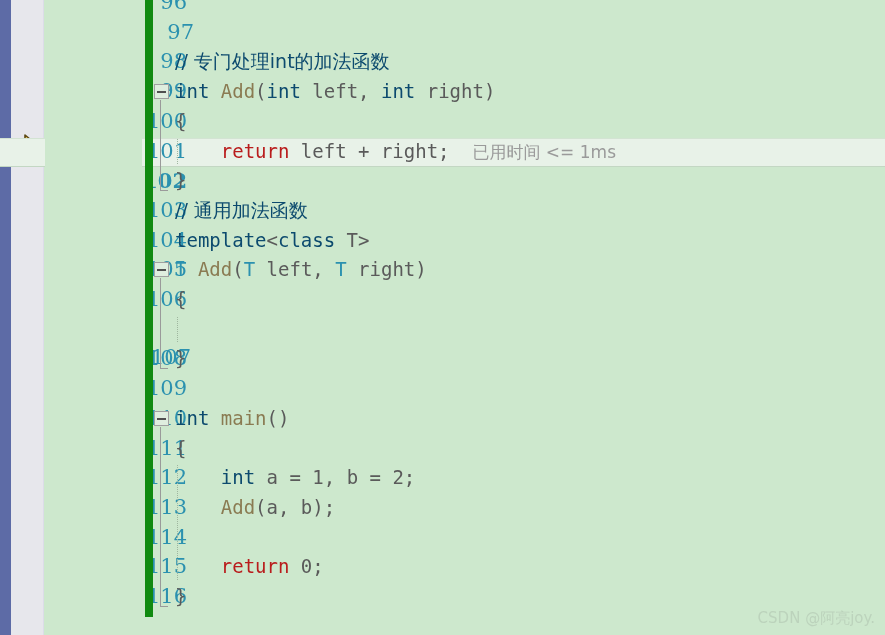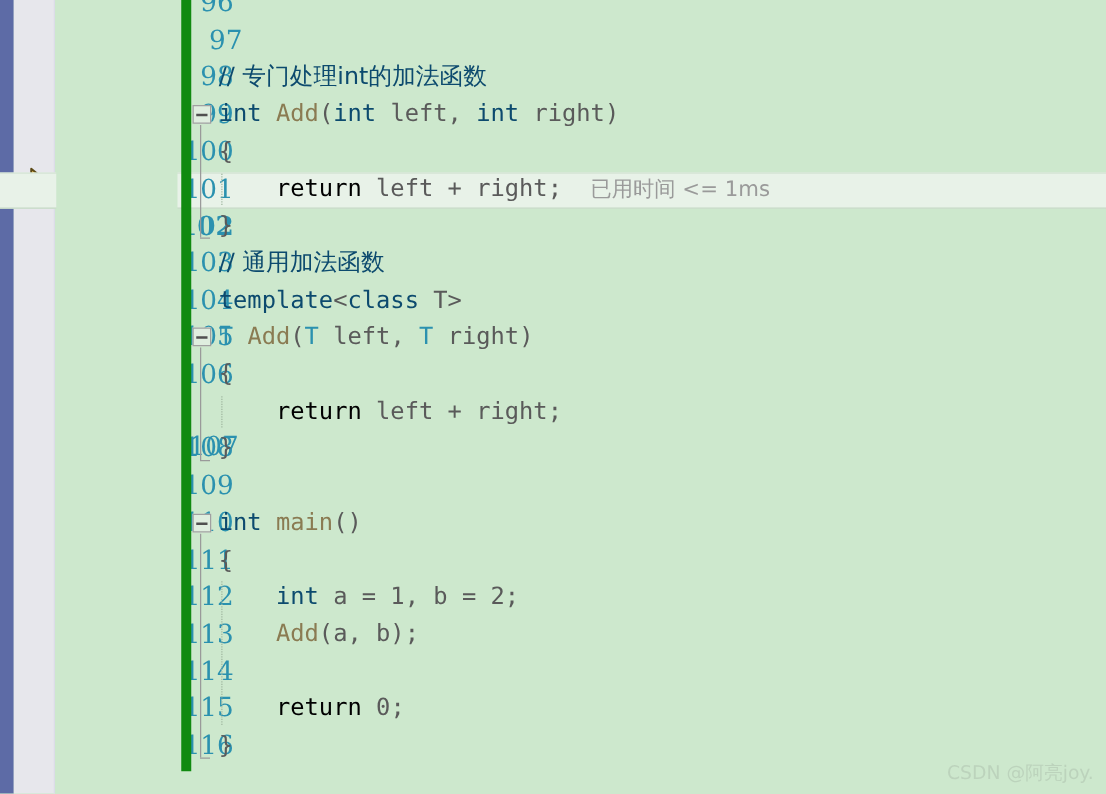--- a/index.html
+++ b/index.html
@@ -138,21 +138,21 @@
     height: 29.7px;
     line-height: 29.7px;
     white-space: pre;
     font-family: "DejaVu Sans Mono", monospace;
     font-size: 19px;
     color: #5a5a5a;
   }
 
   
   .kw    { color: #0c4a6e; }        
-  .kwctl { color: #000000; }        
+  .kwctl { color: #b91c1c; }        
   .type  { color: #2b91af; }        
   .fn    { color: #8a7b52; }        
   .cmt   { color: #0c4a6e; }        
   .plain { color: #5a5a5a; }
   .num   { color: #5a5a5a; }
   .punc  { color: #5a5a5a; }
   .hintcn{ color: #9a9a9a; font-family: "DejaVu Sans", sans-serif; font-size: 17px; }
   .cn    { font-family: "DejaVu Sans", sans-serif; }
 
   
@@ -228,21 +228,20 @@
       <div class="code-line" style="top: 17.7px;"></div>
       <div class="code-line" style="top: 47.4px;"><span class="cmt cn">// 专门处理int的加法函数</span></div>
       <div class="code-line" style="top: 77.1px;"><span class="kw">int</span><span class="plain"> </span><span class="fn">Add</span><span class="punc">(</span><span class="kw">int</span><span class="plain"> left, </span><span class="kw">int</span><span class="plain"> right)</span></div>
       <div class="code-line" style="top: 106.8px;"><span class="plain">{</span></div>
       <div class="code-line" style="top: 136.5px;"><span class="plain">    </span><span class="kwctl">return</span><span class="plain"> left + right;</span><span class="plain">  </span><span class="hintcn">已用时间 &lt;= 1ms</span></div>
       <div class="code-line" style="top: 166.2px;"><span class="plain">}</span></div>
       <div class="code-line" style="top: 195.9px;"><span class="cmt cn">// 通用加法函数</span></div>
       <div class="code-line" style="top: 225.6px;"><span class="kw">template</span><span class="plain">&lt;</span><span class="kw">class</span><span class="plain"> T&gt;</span></div>
       <div class="code-line" style="top: 255.3px;"><span class="type">T</span><span class="plain"> </span><span class="fn">Add</span><span class="punc">(</span><span class="type">T</span><span class="plain"> left, </span><span class="type">T</span><span class="plain"> right)</span></div>
       <div class="code-line" style="top: 285px;"><span class="plain">{</span></div>
-      <div class="code-line" style="top: 314.7px;"><span class="plain">    </span><span class="kwctl">return</span><span class="plain"> left + right;</span></div>
       <div class="code-line" style="top: 344.4px;"><span class="plain">}</span></div>
       <div class="code-line" style="top: 374.1px;"></div>
       <div class="code-line" style="top: 403.8px;"><span class="kw">int</span><span class="plain"> </span><span class="fn">main</span><span class="punc">()</span></div>
       <div class="code-line" style="top: 433.5px;"><span class="plain">{</span></div>
       <div class="code-line" style="top: 463.2px;"><span class="plain">    </span><span class="kw">int</span><span class="plain"> a = </span><span class="num">1</span><span class="plain">, b = </span><span class="num">2</span><span class="plain">;</span></div>
       <div class="code-line" style="top: 492.9px;"><span class="plain">    </span><span class="fn">Add</span><span class="plain">(a, b);</span></div>
       <div class="code-line" style="top: 522.6px;"></div>
       <div class="code-line" style="top: 552.3px;"><span class="plain">    </span><span class="kwctl">return</span><span class="plain"> </span><span class="num">0</span><span class="plain">;</span></div>
       <div class="code-line" style="top: 582px;"><span class="plain">}</span></div>
     </div>

